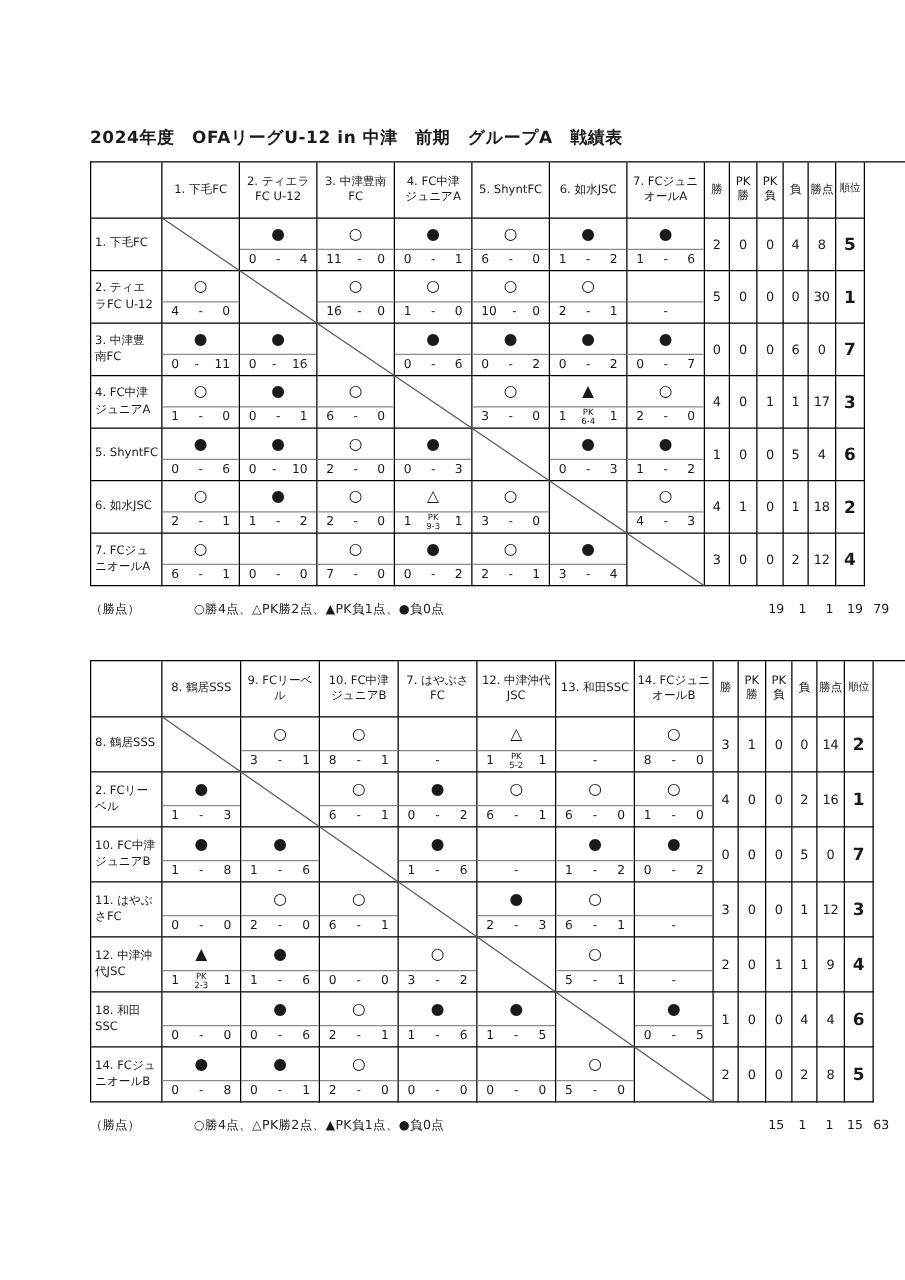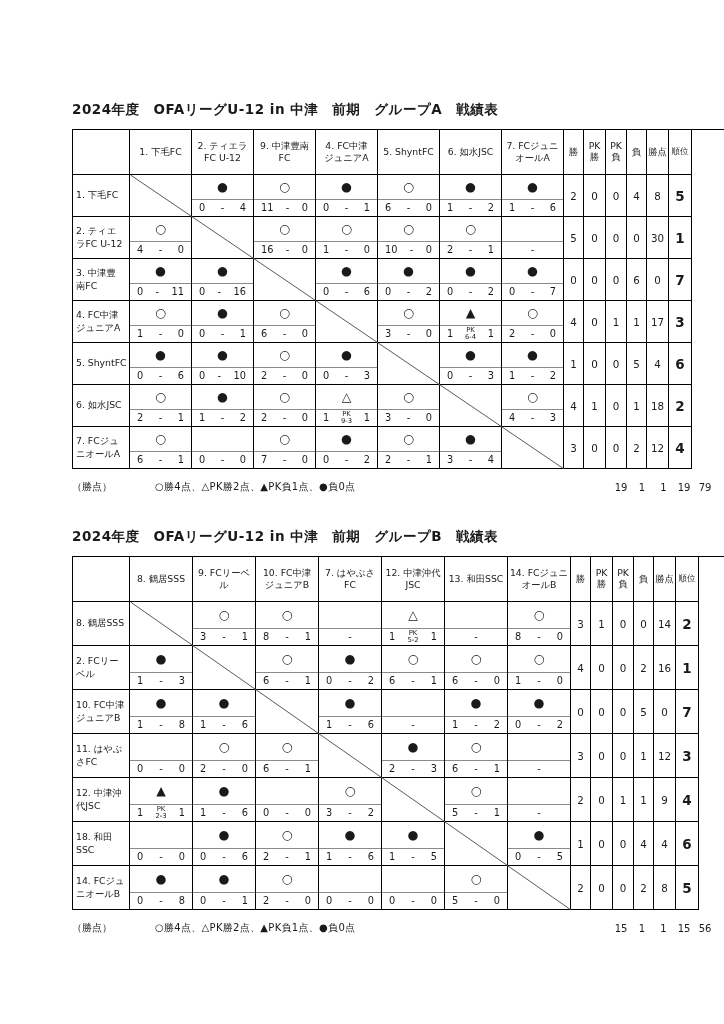--- a/index.html
+++ b/index.html
@@ -49,21 +49,21 @@
 
 <div class="page">
   <section class="grp">
     <div class="tbl-title">2024年度　OFAリーグU-12 in 中津　前期　グループA　戦績表</div>
     <div class="tbl tbl-a">
         <div class="trow hdrrow">
           <div class="cell" style="width: 57px; flex: 0 0 57px;"></div>
           <div class="cell hdr" style="width: 62px; flex: 0 0 62px;">1. 下毛FC</div>
           <div class="cell hdr" style="width: 62px; flex: 0 0 62px;">2. ティエラ
 FC U-12</div>
-          <div class="cell hdr" style="width: 62px; flex: 0 0 62px;">9. 中津豊南
+          <div class="cell hdr" style="width: 62px; flex: 0 0 62px;">3. 中津豊南
 FC</div>
           <div class="cell hdr" style="width: 62px; flex: 0 0 62px;">4. FC中津
 ジュニアA</div>
           <div class="cell hdr" style="width: 62px; flex: 0 0 62px;">5. ShyntFC</div>
           <div class="cell hdr" style="width: 62px; flex: 0 0 62px;">6. 如水JSC</div>
           <div class="cell hdr" style="width: 62px; flex: 0 0 62px;">7. FCジュニ
 オールA</div>
           <div class="cell hdr-sum" style="width: 20px; flex: 0 0 20px;">勝</div>
           <div class="cell hdr-sum" style="width: 22px; flex: 0 0 22px;">PK
 勝</div>
@@ -499,21 +499,20 @@
           <span class="tcell" style="width: 22px; flex: 0 0 22px;">1</span>
           <span class="tcell" style="width: 21px; flex: 0 0 21px;">1</span>
           <span class="tcell" style="width: 20px; flex: 0 0 20px;">19</span>
           <span class="tcell" style="width: 22px; flex: 0 0 22px;">79</span>
           <span class="tcell" style="width: 23px; flex: 0 0 23px;"></span>
         </span>
       </div>
   </section>
 
   <section class="grp section-b">
-    <div class="tbl-title">2024年度　OFAリーグU-12 in 中津　前期　グループB　戦績表</div>
     <div class="tbl tbl-b">
         <div class="trow hdrrow">
           <div class="cell" style="width: 57px; flex: 0 0 57px;"></div>
           <div class="cell hdr" style="width: 63px; flex: 0 0 63px;">8. 鶴居SSS</div>
           <div class="cell hdr" style="width: 63px; flex: 0 0 63px;">9. FCリーベ
 ル</div>
           <div class="cell hdr" style="width: 63px; flex: 0 0 63px;">10. FC中津
 ジュニアB</div>
           <div class="cell hdr" style="width: 63px; flex: 0 0 63px;">7. はやぶさ
 FC</div>
@@ -944,18 +943,18 @@
         </svg>
       </div>
     <div class="footer-row">
         <span class="lgl">（勝点）</span>
         <span class="lgt">○勝4点、△PK勝2点、▲PK負1点、●負0点</span>
         <span class="totwrap">
           <span class="tcell" style="width: 20px; flex: 0 0 20px;">15</span>
           <span class="tcell" style="width: 22px; flex: 0 0 22px;">1</span>
           <span class="tcell" style="width: 21px; flex: 0 0 21px;">1</span>
           <span class="tcell" style="width: 20px; flex: 0 0 20px;">15</span>
-          <span class="tcell" style="width: 22px; flex: 0 0 22px;">56</span>
+          <span class="tcell" style="width: 22px; flex: 0 0 22px;">63</span>
           <span class="tcell" style="width: 23px; flex: 0 0 23px;"></span>
         </span>
       </div>
   </section>
 </div>
 
 </body></html>

